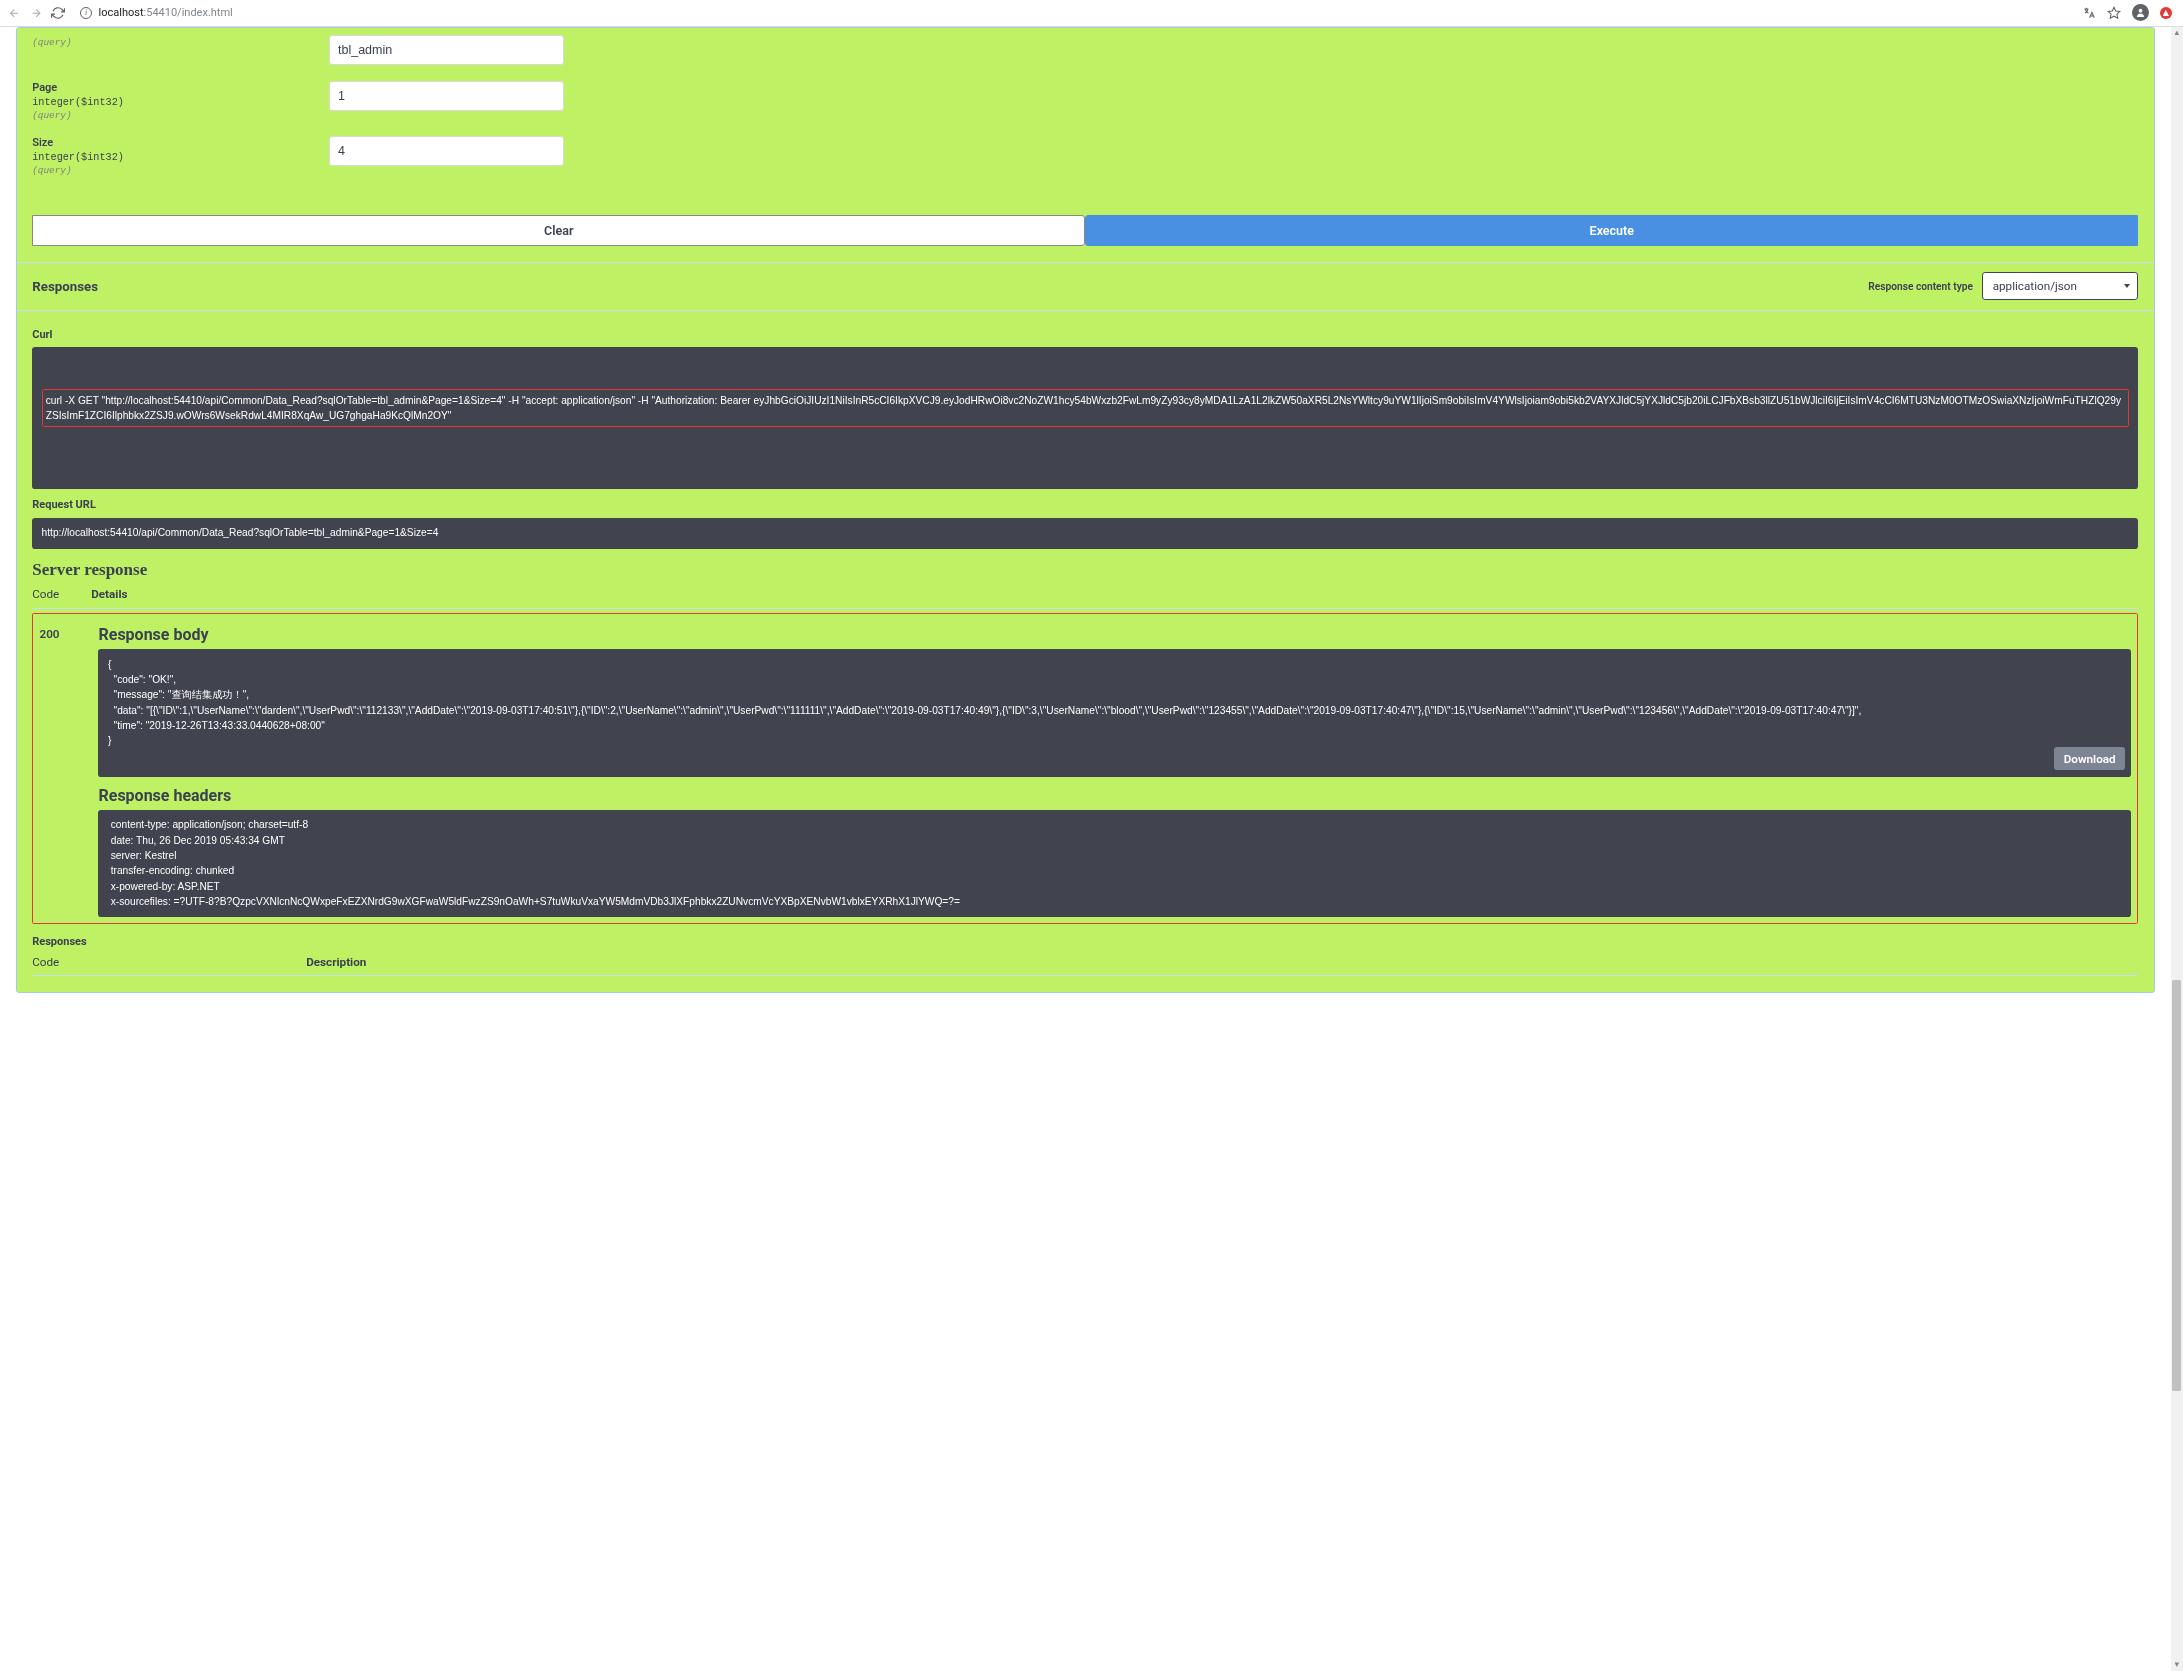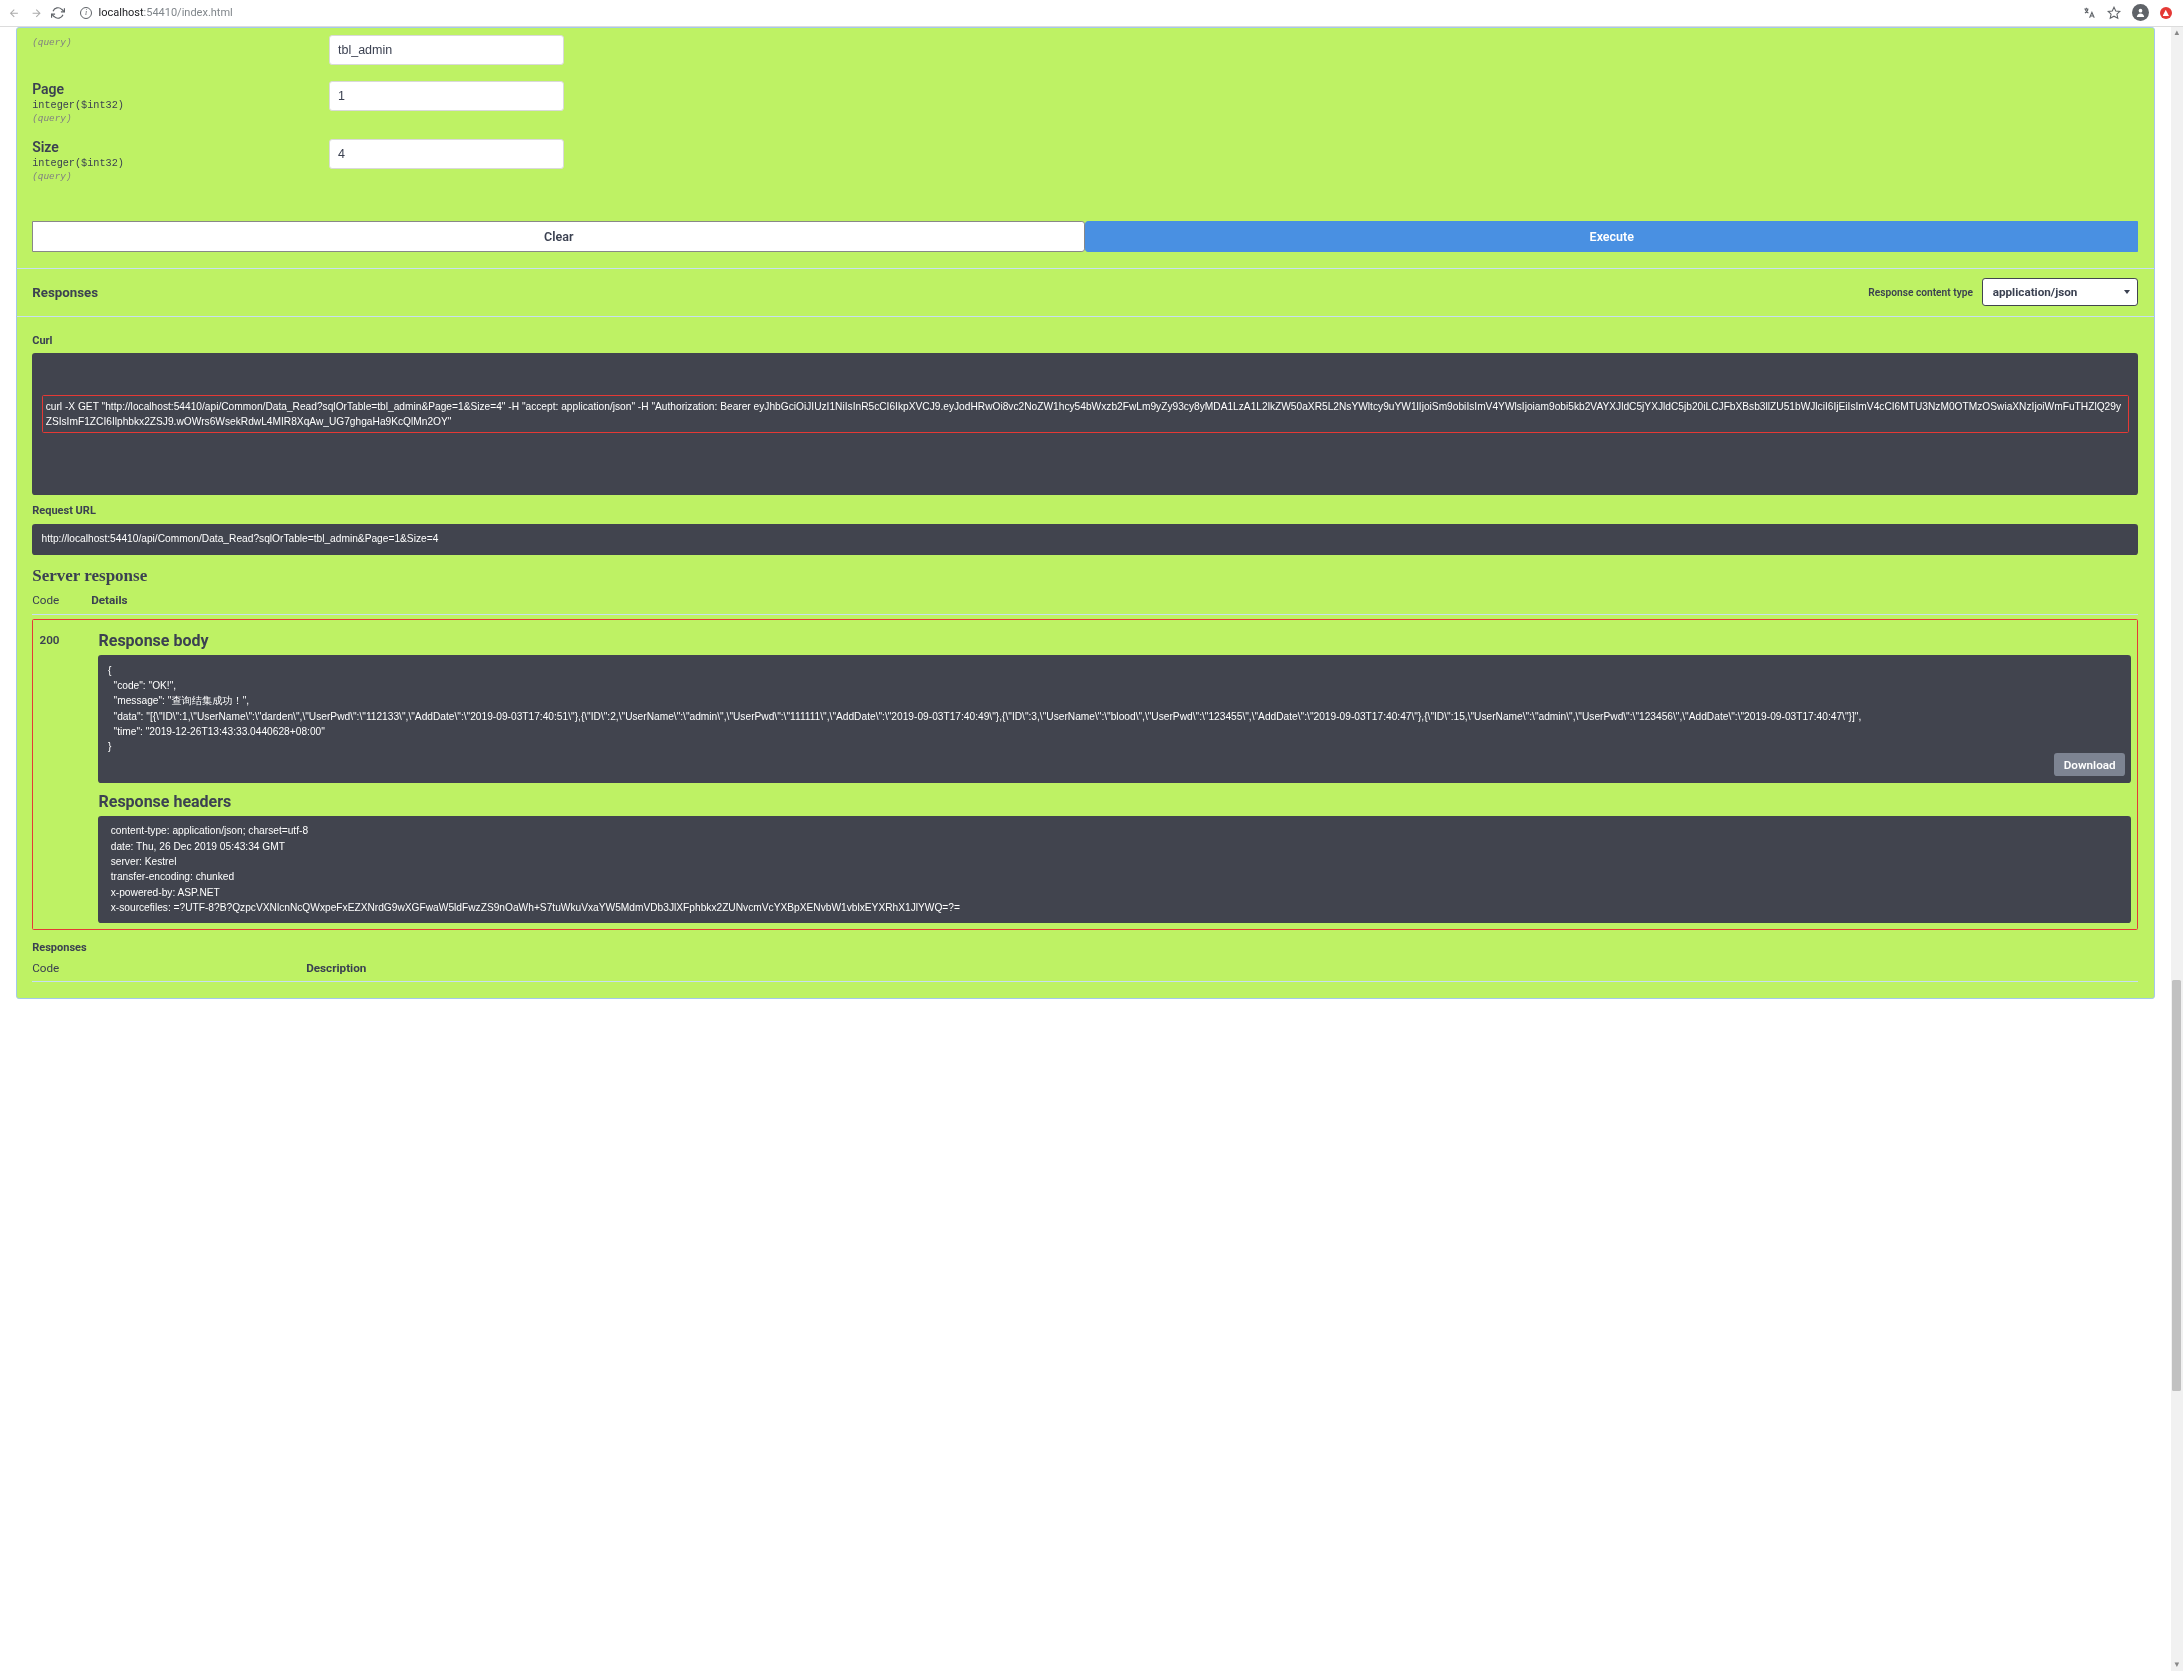--- a/index.html
+++ b/index.html
@@ -27,37 +27,37 @@
 .vscroll-up { top: 0; }
 .vscroll-dn { bottom: 0; }
 .vscroll-thumb { position: absolute; left: 1.6px; right: 1.6px; background: #c1c1c1; border-radius: 1.6px; top: 58%; height: 25%; }
 
 
 .swagger-wrap { padding: 0 15.6px 31px 15.6px; }
 .opblock { border: 0.8px solid #a3c8ec; border-radius: 3.1px; background: #bef264; overflow: visible; }
 .param-section { padding: 0 15.6px 15.6px 15.6px; }
 .param-row { display: flex; align-items: flex-start; padding: 7.8px 0; }
 .param-name-col { width: 297px; }
-.param-name { font-weight: 600; font-size: 14px; color: #3b4151; }
+.param-name { font-weight: 600; font-size: 11px; color: #3b4151; }
 .param-type { font-family: "Courier New", monospace; font-size: 10.2px; color: #3b4151; margin-top: 3.1px; }
 .param-in { font-family: "Courier New", monospace; font-size: 9.4px; font-style: italic; color: #808080; margin-top: 1.6px; }
 .param-input { width: 235px; height: 30px; border: 0.8px solid #d9d9d9; border-radius: 3.1px; padding: 0 7.8px; font-size: 12.5px; color: #3b4151; background: #fff; }
 
 .btn-row { display: flex; padding: 15.6px 15.6px; gap: 0; }
 .btn { flex: 1; height: 31px; border-radius: 3.1px; font-size: 12.5px; font-weight: 600; display: flex; align-items: center; justify-content: center; cursor: pointer; }
 .btn-execute { background: #4990e2; color: #fff; border: 0.8px solid #4990e2; border-top-right-radius: 0; border-bottom-right-radius: 0; }
 .btn-clear { background: #fff; color: #3b4151; border: 1.6px solid #888; border-top-left-radius: 0; border-bottom-left-radius: 0; }
 
 .divider { height: 0.8px; background: #c7dff3; }
 
 .responses-hdr { display: flex; align-items: center; justify-content: space-between; padding: 9.4px 15.6px; }
 .responses-title { font-size: 13.3px; font-weight: 700; color: #3b4151; }
 .content-type-wrap { display: flex; align-items: center; gap: 9.4px; }
 .content-type-label { font-size: 10.2px; font-weight: 600; color: #3b4151; }
-.content-type-select { border: 1.6px solid #41444e; border-radius: 3.1px; padding: 6.3px 26.6px 6.3px 9.4px; font-size: 11.7px; font-weight: 700; color: #3b4151; background: #fff; position: relative; min-width: 156px; }
+.content-type-select { border: 1.6px solid #41444e; border-radius: 3.1px; padding: 6.3px 26.6px 6.3px 9.4px; font-size: 11.7px; font-weight: 400; color: #3b4151; background: #fff; position: relative; min-width: 156px; }
 .content-type-select::after { content: ""; position: absolute; right: 7.8px; top: 50%; width: 0; height: 0; border-left: 3.9px solid transparent; border-right: 3.9px solid transparent; border-top: 4.7px solid #3b4151; transform: translateY(-50%); }
 
 .resp-section { padding: 7.8px 15.6px 15.6px 15.6px; }
 .sect-label { font-size: 11px; font-weight: 700; color: #3b4151; margin: 9.4px 0 6.3px 0; }
 .code-block { background: #41444e; color: #fff; border-radius: 3.1px; padding: 7.8px 9.4px; font-family: Liberation Sans, sans-serif; font-size: 10.2px; line-height: 1.5; overflow-wrap: break-word; word-break: break-all; white-space: pre-wrap; }
 .code-block.tall { padding: 11px 9.4px 31px 9.4px; }
 .red-box { border: 1.6px solid #e53935; padding: 3.1px; border-radius: 1.6px; }
 .red-box-outer { border: 1.6px solid #e53935; border-radius: 1.6px; padding: 4.7px 6.3px 6.3px 6.3px; margin-top: 4.7px; }
 
 .server-resp-label { font-size: 17px; font-weight: 700; color: #3b4151; margin: 11px 0 7.8px 0; font-family: Liberation Serif, serif; }

